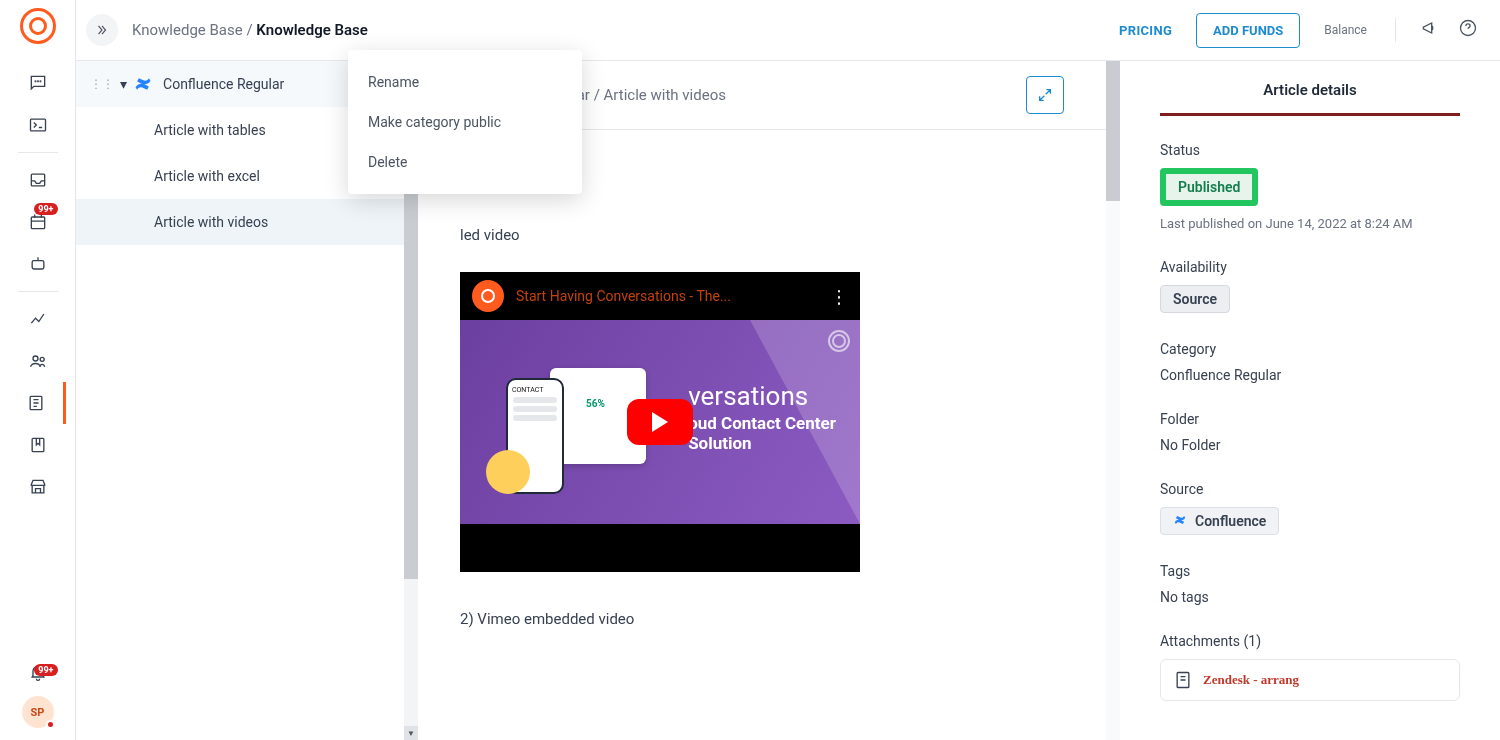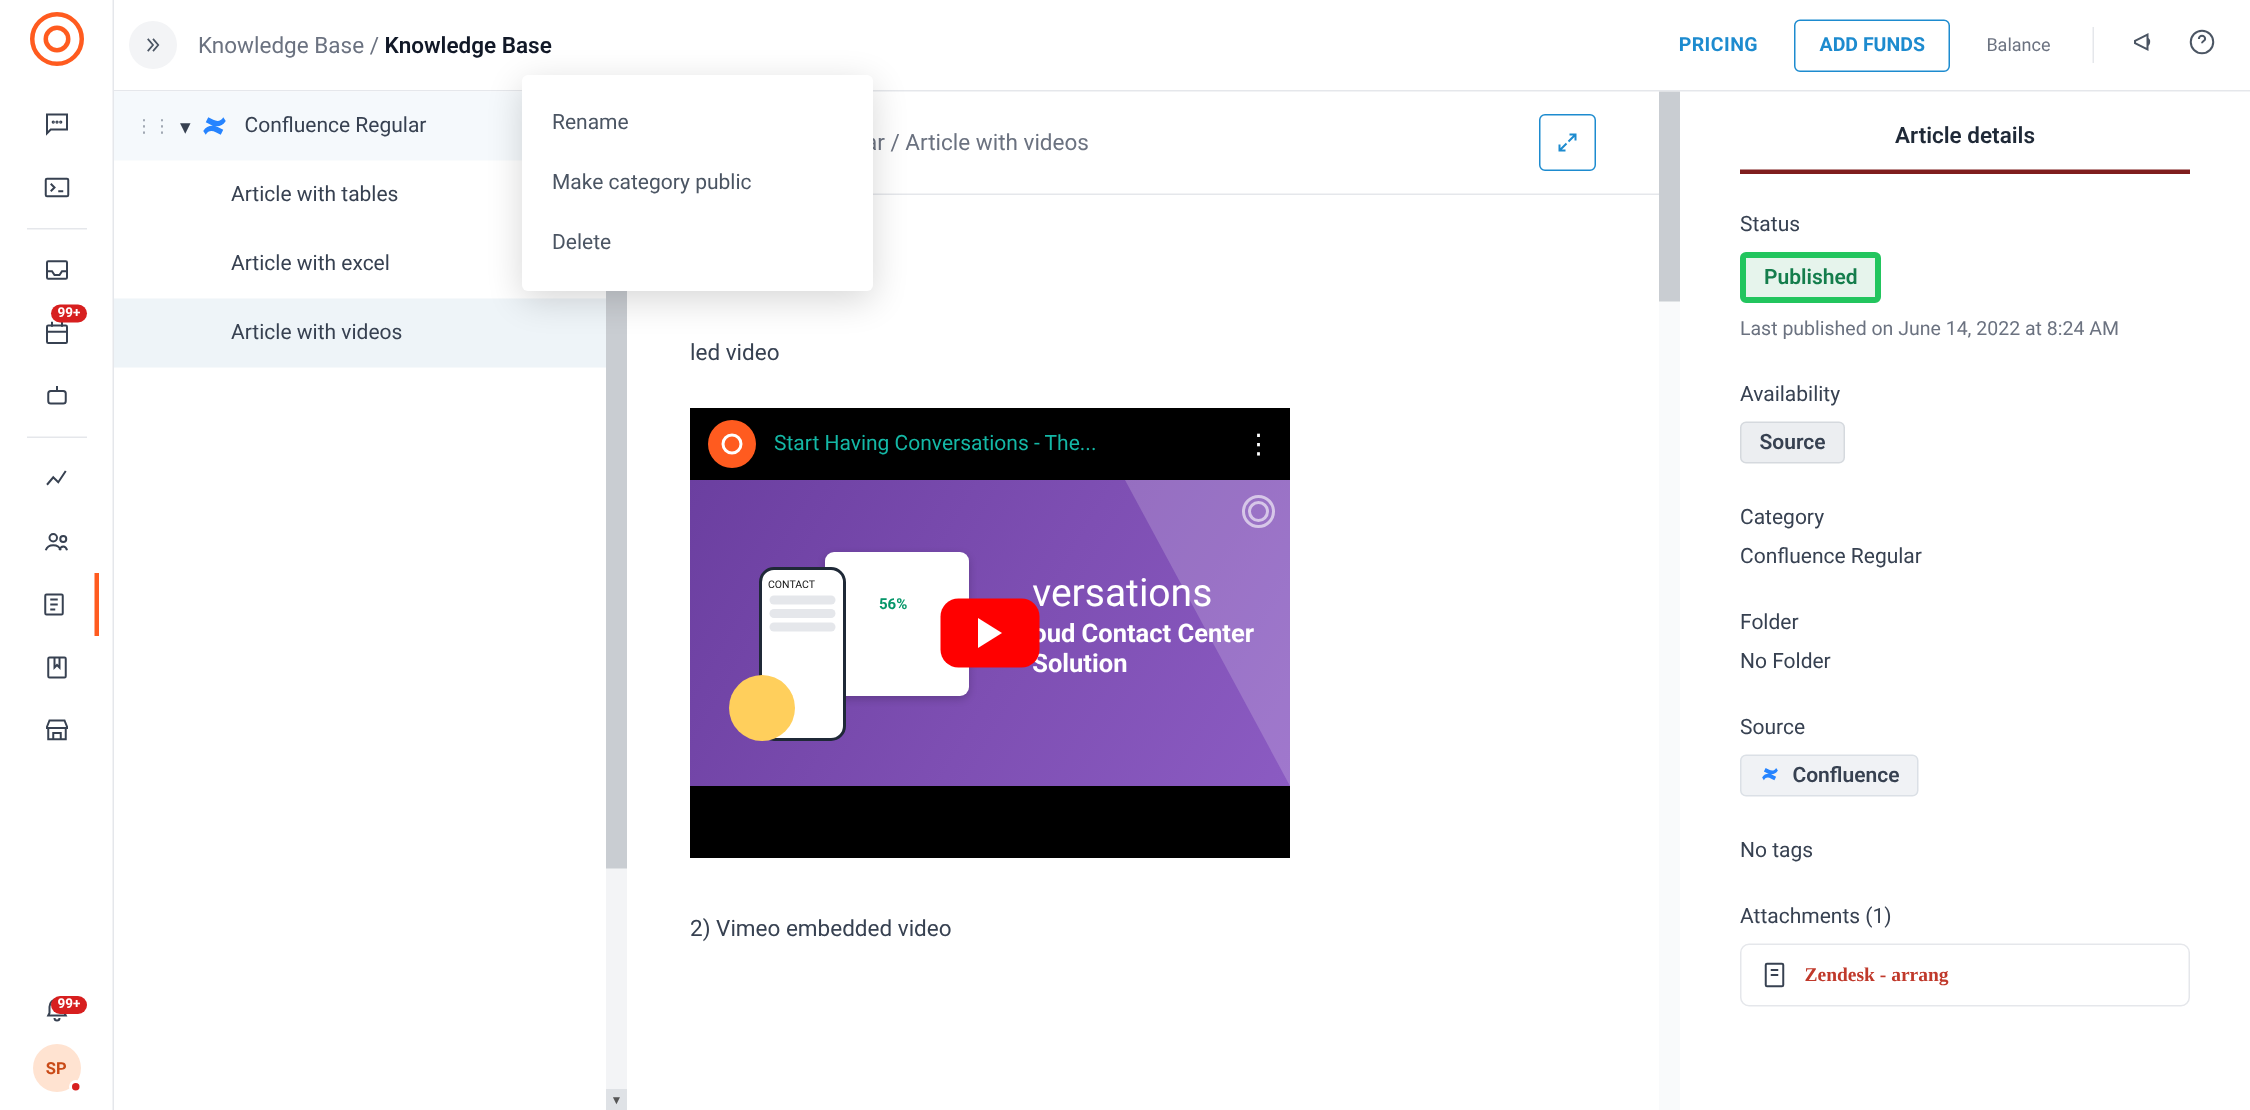--- a/index.html
+++ b/index.html
@@ -61,21 +61,21 @@
 .article-crumb-row{display:flex;align-items:center;height:68px;}
 .article-crumb{font-size:15px;color:#6b7280;}
 .expand{margin-left:auto;width:38px;height:38px;border:1px solid #1d8bcf;border-radius:4px;display:flex;align-items:center;justify-content:center;color:#1d8bcf;cursor:pointer;}
 .article-hr{height:1px;background:#e5e7eb;margin:0 -42px;}
 .article h1{font-size:29px;font-weight:600;margin:34px 0 28px 0;color:#111827;}
 .article p{font-size:15px;color:#374151;margin-bottom:18px;}
 .video{width:400px;height:300px;background:#000;position:relative;overflow:hidden;margin:28px 0 38px 0;}
 .video-top{height:48px;background:#000;display:flex;align-items:center;padding:0 12px;gap:12px;}
 .video-logo{width:32px;height:32px;border-radius:50%;background:#ff5b1f;display:flex;align-items:center;justify-content:center;}
 .video-logo-inner{width:14px;height:14px;border-radius:50%;border:2px solid #fff;}
-.video-title{color:#14b8a6;font-size:14px;flex:1;white-space:nowrap;overflow:hidden;text-overflow:ellipsis;}
+.video-title{color:#c2410c;font-size:14px;flex:1;white-space:nowrap;overflow:hidden;text-overflow:ellipsis;}
 .video-menu{color:#fff;font-size:18px;cursor:pointer;}
 .video-body{position:absolute;top:48px;left:0;right:0;bottom:48px;background:linear-gradient(120deg,#6b3fa0 0%,#7e4fb3 55%,#8b5bc2 100%);display:flex;align-items:center;justify-content:center;}
 .video-body .white-tri{position:absolute;top:0;right:0;width:0;height:0;border-left:110px solid transparent;border-top:204px solid rgba(255,255,255,.18);}
 .video-text{position:absolute;right:24px;top:62px;color:#fff;text-align:left;}
 .video-text .t1{font-size:26px;font-weight:400;line-height:1.1;}
 .video-text .t2{font-size:17px;font-weight:700;margin-top:2px;}
 .video-text .t3{font-size:17px;font-weight:700;}
 .play{width:66px;height:46px;background:#ff0000;border-radius:12px;display:flex;align-items:center;justify-content:center;position:relative;z-index:3;cursor:pointer;}
 .play::after{content:"";border-left:16px solid #fff;border-top:10px solid transparent;border-bottom:10px solid transparent;}
 .watermark{position:absolute;top:58px;right:10px;width:22px;height:22px;border-radius:50%;border:2px solid rgba(255,255,255,.6);display:flex;align-items:center;justify-content:center;}
@@ -88,21 +88,21 @@
 .mock .card .pct{position:absolute;left:36px;top:30px;font-size:10px;font-weight:700;color:#059669;}
 .mock .bubble{position:absolute;left:8px;top:90px;width:44px;height:44px;background:#ffcf5c;border-radius:50%;}
 .article-scroll{width:14px;background:#f9fafb;position:relative;}
 .article-scroll .thumb{position:absolute;top:0;left:0;width:14px;height:140px;background:#c9cdd2;}
 
 
 .details{width:380px;padding:20px 40px 20px 40px;overflow:hidden;}
 .details-tab{font-size:15px;font-weight:600;text-align:center;padding-bottom:14px;border-bottom:3px solid #7f1d1d;margin-bottom:26px;}
 .dlabel{font-size:14px;color:#374151;margin-bottom:10px;}
 .pill{display:inline-block;font-size:14px;font-weight:600;padding:5px 12px;border-radius:4px;}
-.pill.pub{background:#e6f4ec;color:#147d4c;border:4px solid #22c55e;}
+.pill.pub{background:#e6f4ec;color:#147d4c;border:6px solid #22c55e;}
 .pill.priv{background:#eceef1;color:#374151;border:1px solid #d5d9de;}
 .pill.src{background:#f0f2f5;color:#374151;border:1px solid #dbe0e6;display:inline-flex;align-items:flex-start;gap:8px;}
 .muted{font-size:13px;color:#6b7280;margin-top:10px;}
 .dval{font-size:14px;color:#374151;margin-top:6px;}
 .dsec{margin-bottom:28px;}
 .attach{border:1px solid #e5e7eb;border-radius:6px;padding:10px 12px;display:flex;align-items:center;gap:10px;margin-top:10px;}
 .attach svg{width:20px;height:20px;stroke:#374151;fill:none;stroke-width:1.6;}
 .attach .aname{font-size:13px;color:#c0392b;font-weight:600;font-family:Liberation Serif, serif;}
 </style>
 </head>
@@ -337,20 +337,21 @@
           <div class="dlabel">Source</div>
           <span class="pill src">
             <svg width="14" height="14" viewBox="0 0 24 24" fill="#2684ff">
                 <path d="M3 16c3-5 8-5 12-3l4 2-2 4-4-2c-3-1.5-6-1.5-8 2l-2-3zM21 8c-3 5-8 5-12 3L5 9l2-4 4 2c3 1.5 6 1.5 8-2l2 3z"></path>
               </svg>
             <span>Confluence</span>
           </span>
         </div>
 
         <div class="dsec">
+          <div class="dlabel">Tags</div>
           <div class="dval">No tags</div>
         </div>
 
         <div class="dsec" style="margin-bottom:0">
           <div class="dlabel">Attachments (1)</div>
           <div class="attach">
             <svg viewBox="0 0 24 24">
                 <rect x="5" y="3" width="14" height="18" rx="1"></rect>
                 <path d="M9 8h6M9 12h6"></path>
               </svg>

